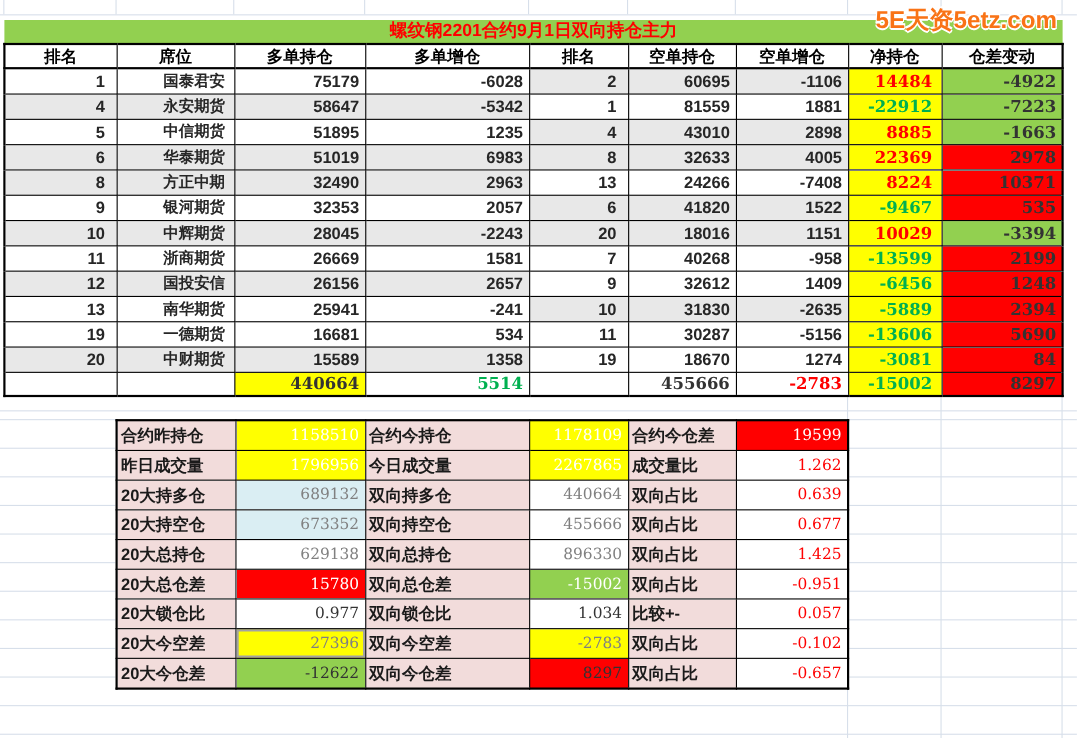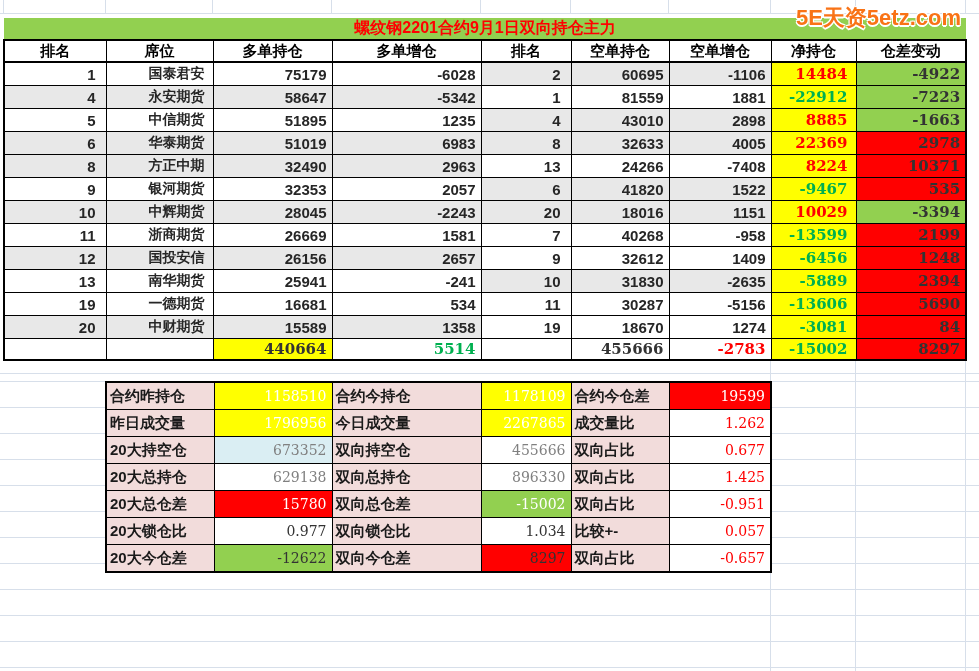--- a/index.html
+++ b/index.html
@@ -275,20 +275,28 @@
         </tr>
         <tr>
           <td class="slabel">昨日成交量</td>
           <td class="sval bg-yellow fg-white">1796956</td>
           <td class="slabel">今日成交量</td>
           <td class="sval bg-yellow fg-white">2267865</td>
           <td class="slabel">成交量比</td>
           <td class="sval bg-white fg-red">1.262</td>
         </tr>
         <tr>
+          <td class="slabel">20大持多仓</td>
+          <td class="sval bg-blue fg-gray">689132</td>
+          <td class="slabel">双向持多仓</td>
+          <td class="sval bg-white fg-gray">440664</td>
+          <td class="slabel">双向占比</td>
+          <td class="sval bg-white fg-red">0.639</td>
+        </tr>
+        <tr>
           <td class="slabel">20大持空仓</td>
           <td class="sval bg-blue fg-gray">673352</td>
           <td class="slabel">双向持空仓</td>
           <td class="sval bg-white fg-gray">455666</td>
           <td class="slabel">双向占比</td>
           <td class="sval bg-white fg-red">0.677</td>
         </tr>
         <tr>
           <td class="slabel">20大总持仓</td>
           <td class="sval bg-white fg-gray">629138</td>
@@ -307,20 +315,28 @@
         </tr>
         <tr>
           <td class="slabel">20大锁仓比</td>
           <td class="sval bg-white fg-dark">0.977</td>
           <td class="slabel">双向锁仓比</td>
           <td class="sval bg-white fg-dark">1.034</td>
           <td class="slabel">比较+-</td>
           <td class="sval bg-white fg-red">0.057</td>
         </tr>
         <tr>
+          <td class="slabel">20大今空差</td>
+          <td class="sval bg-yellow fg-gray sel">27396</td>
+          <td class="slabel">双向今空差</td>
+          <td class="sval bg-yellow fg-gray">-2783</td>
+          <td class="slabel">双向占比</td>
+          <td class="sval bg-white fg-red">-0.102</td>
+        </tr>
+        <tr>
           <td class="slabel">20大今仓差</td>
           <td class="sval bg-green fg-dark">-12622</td>
           <td class="slabel">双向今仓差</td>
           <td class="sval bg-red fg-dark">8297</td>
           <td class="slabel">双向占比</td>
           <td class="sval bg-white fg-red">-0.657</td>
         </tr>
       </tbody>
   </table>
 

